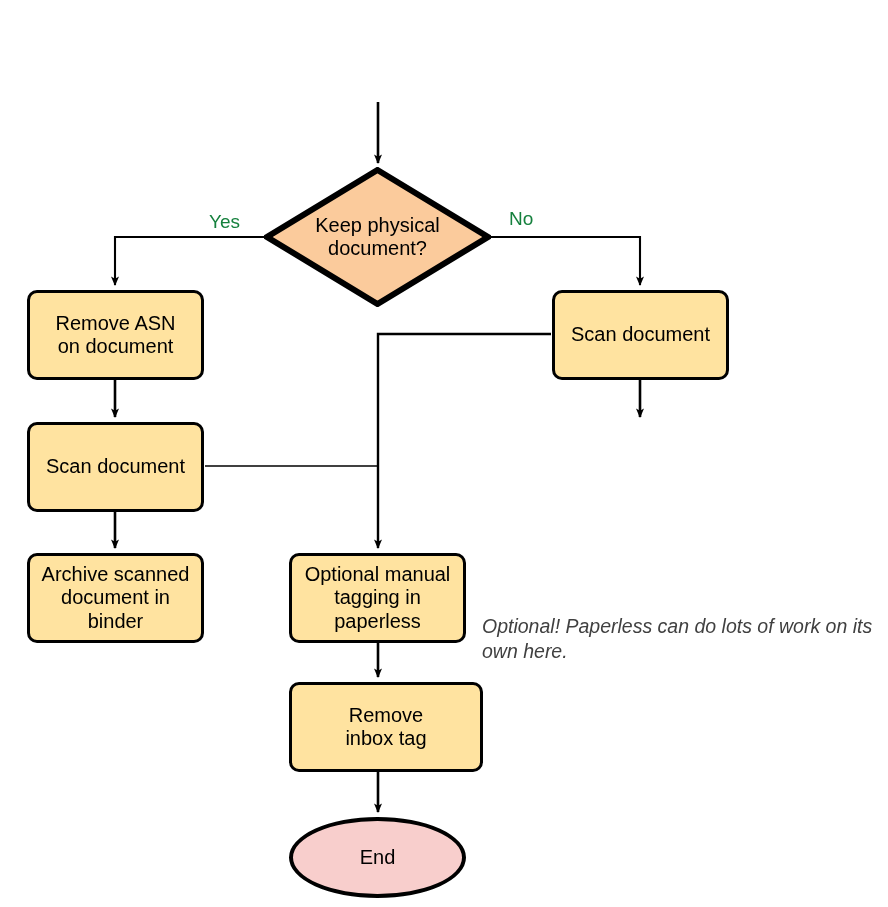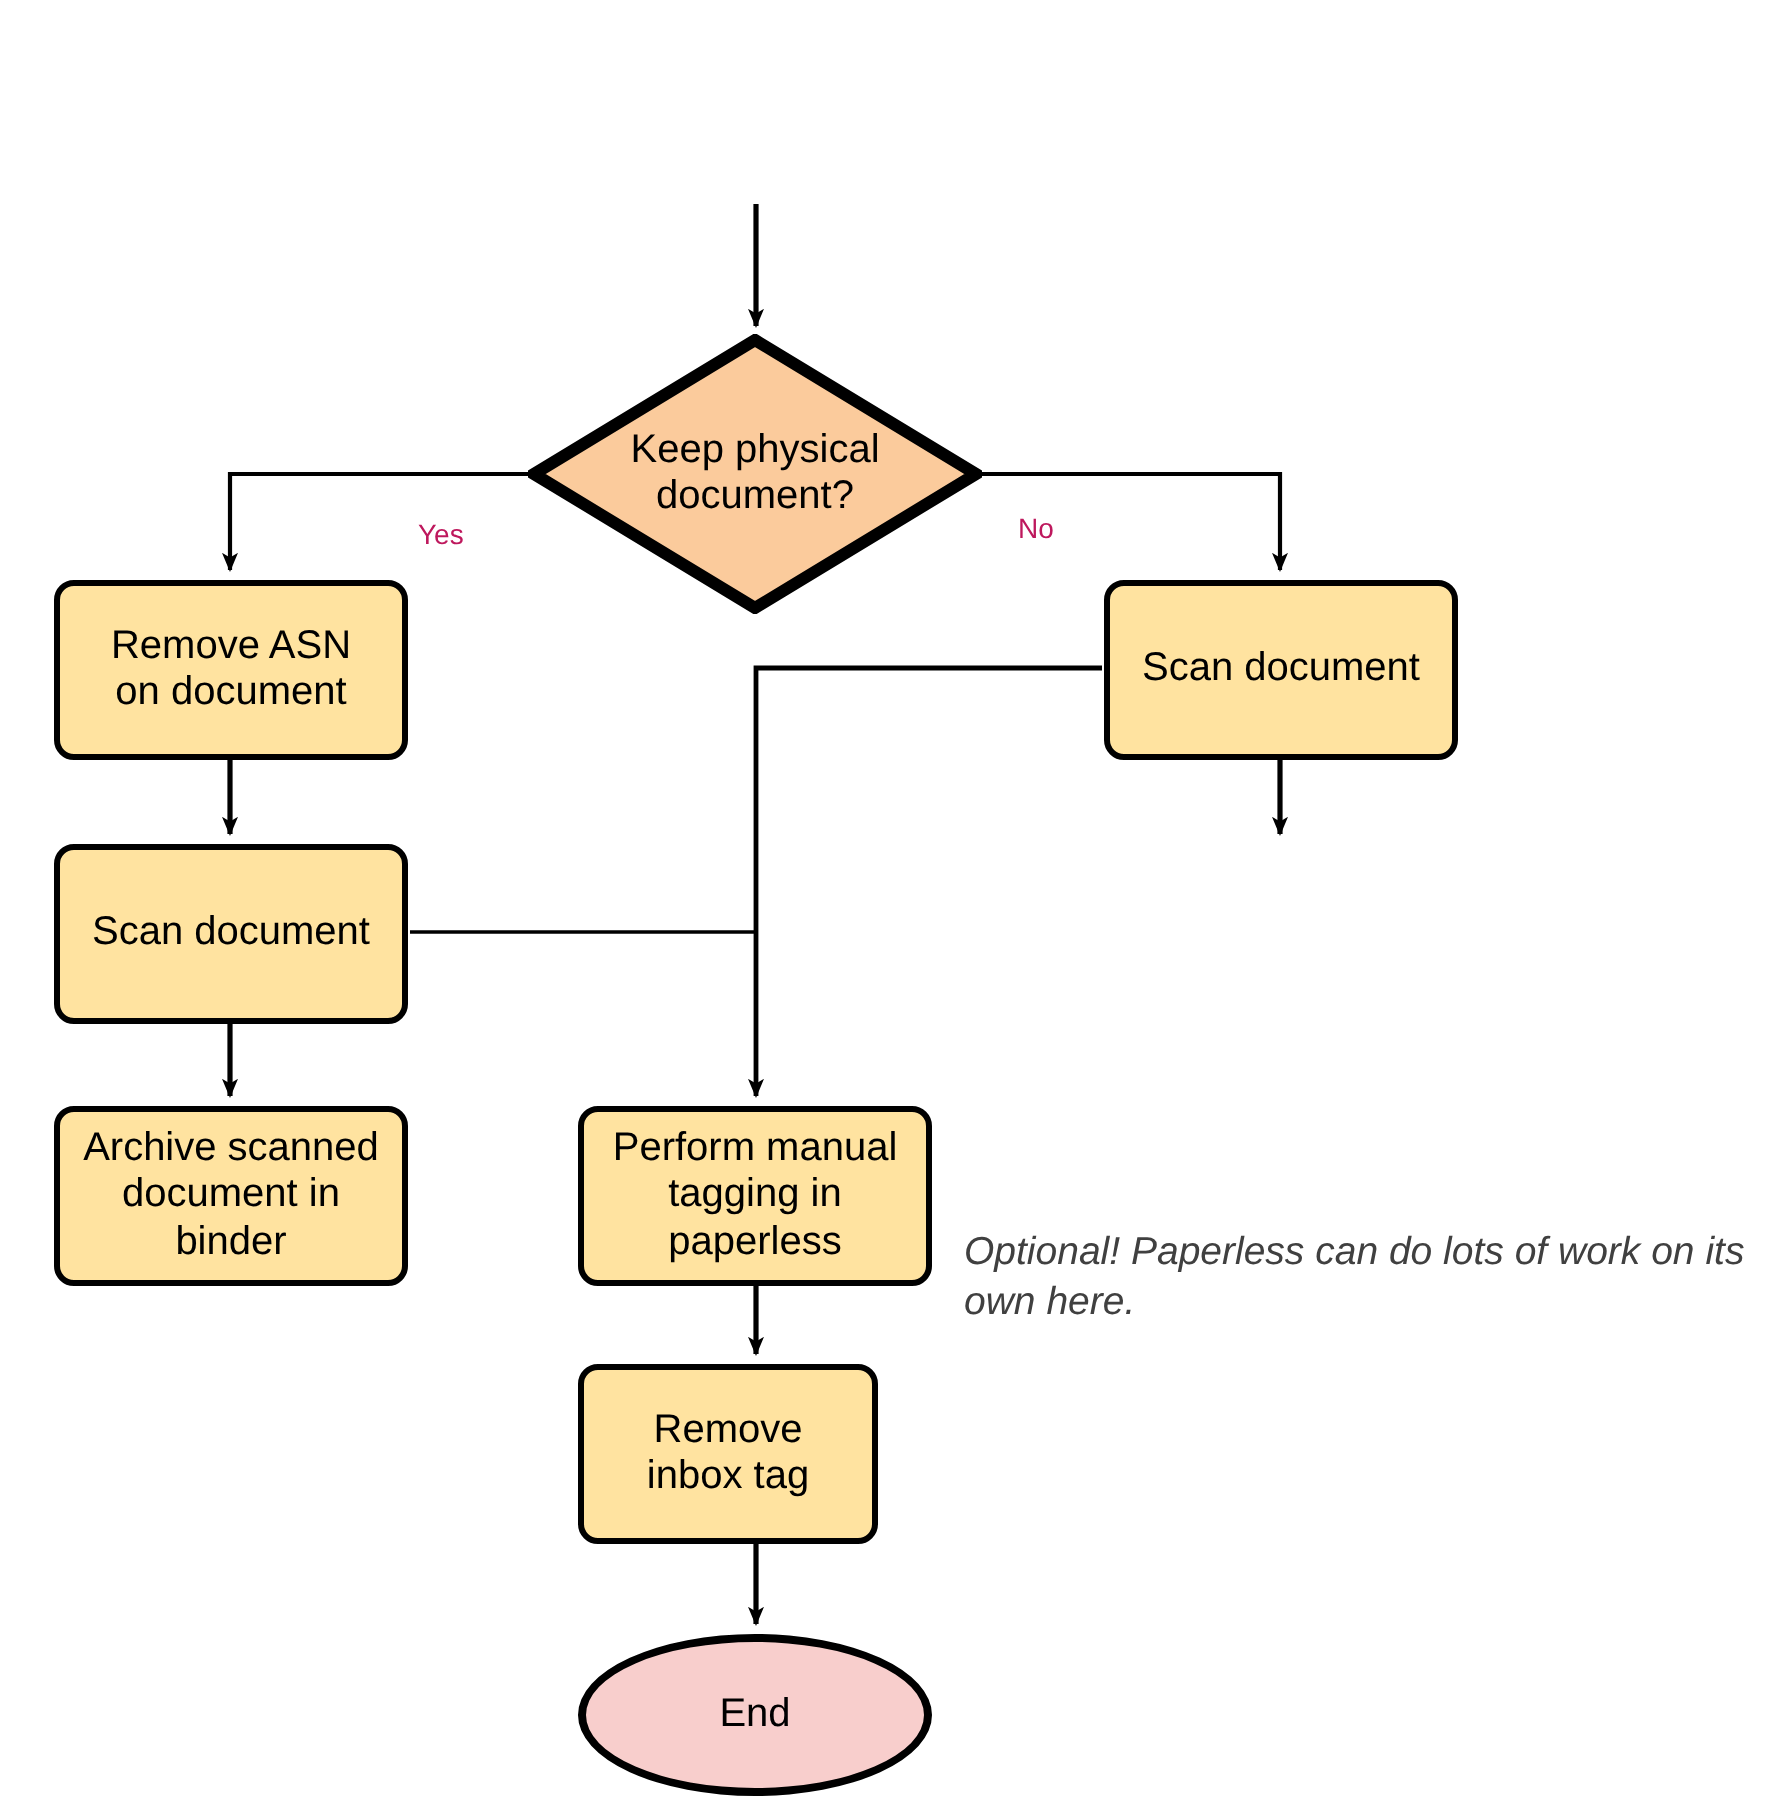--- a/index.html
+++ b/index.html
@@ -63,26 +63,25 @@
     position: relative;
     z-index: 2;
   }
   .node-label {
     display: block;
     padding: 0 6px;
     white-space: pre-line;
   }
   .edge-label {
     position: absolute;
-    font-size: 14px;
-    color: #be185d;
+    font-size: 19px;
+    color: #15803d;
     z-index: 4;
     background: transparent;
     white-space: nowrap;
-    margin-top: 48px;
   }
   .annotation {
     position: absolute;
     font-size: 19.5px;
     font-style: italic;
     line-height: 1.32;
     color: #404040;
     z-index: 4;
     width: 404px;
     white-space: pre-line;
@@ -151,26 +150,26 @@
 document in
 binder</span>
   </div>
 
   <div class="node node-process" style="left:552px; top:290px; width:177px; height:90px;">
     <span class="node-label">Scan document</span>
   </div>
 
 
   <div class="node node-process" style="left:289px; top:553px; width:177px; height:90px;">
-    <span class="node-label">Perform manual
+    <span class="node-label">Optional manual
 tagging in
 paperless</span>
   </div>
 
-  <div class="node node-process" style="left:289px; top:682px; width:150px; height:90px;">
+  <div class="node node-process" style="left:289px; top:682px; width:194px; height:90px;">
     <span class="node-label">Remove
 inbox tag</span>
   </div>
 
   <div class="node node-terminator" style="left:289px; top:817px; width:177px; height:81px;">
     <span class="node-label">End</span>
   </div>
 
   <div class="annotation" style="left:482px; top:588px;">
     <span>Optional! Paperless can do lots of work on its own here.</span>

